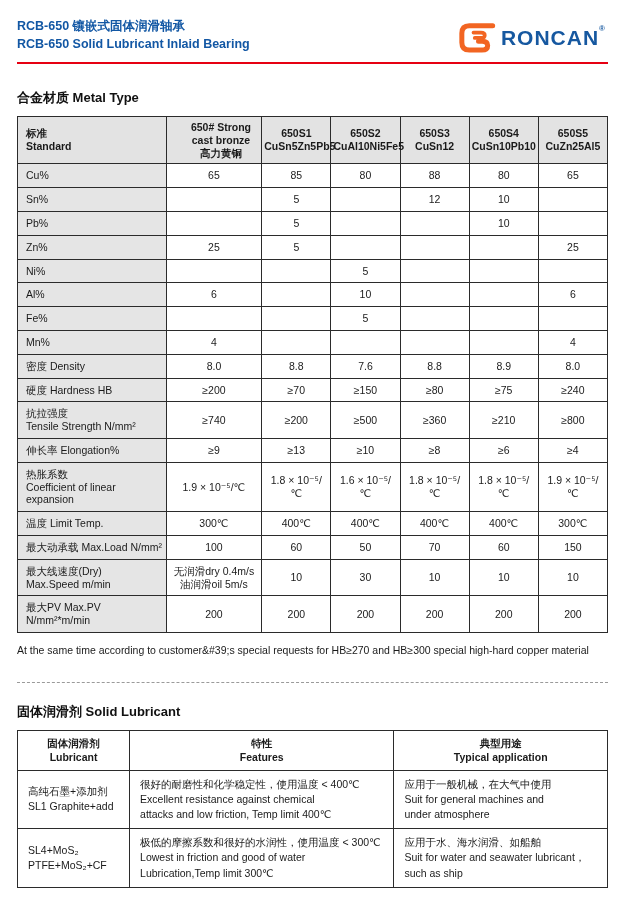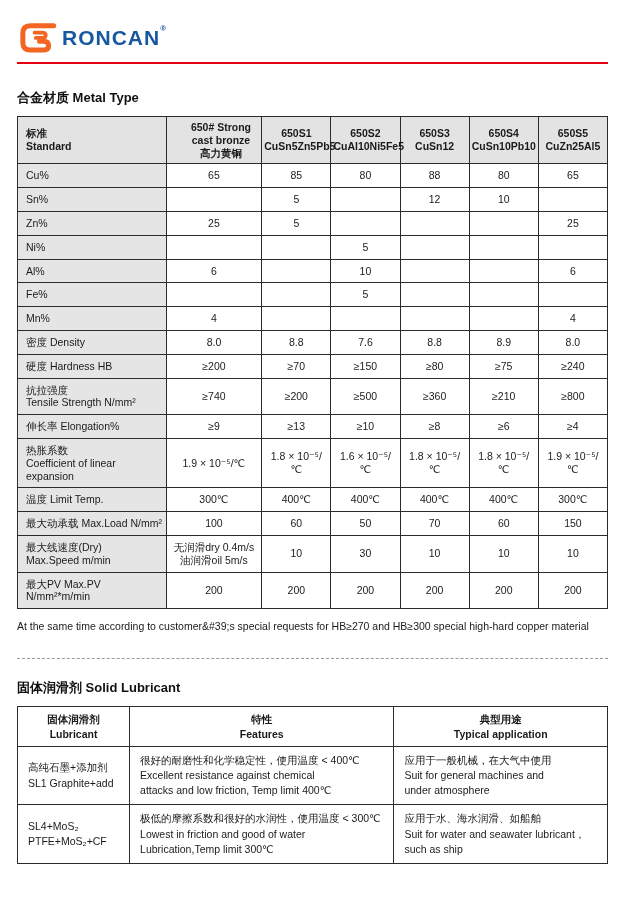--- a/index.html
+++ b/index.html
@@ -49,20 +49,24 @@
   .lub-table th:nth-child(1){width:19%;}
   .lub-table th:nth-child(2){width:44.8%;}
   .lub-table th:nth-child(3){width:36.2%;}
 </style>
 </head>
 <body>
 
 <div class="page">
 
   <div class="hdr">
+    <div class="titles">
+      <div>RCB-650 镶嵌式固体润滑轴承</div>
+      <div>RCB-650 Solid Lubricant Inlaid Bearing</div>
+    </div>
     <div class="logo">
       <span>
         <svg width="40" height="35" viewBox="0 0 48 42" aria-hidden="true">
           <path d="M44 7 H16 Q7 7 7 16 V27 Q7 36 16 36 H31 Q38 36 38 30.5 Q38 25.5 31.5 25.5 H27" fill="none" stroke="#f26522" stroke-width="6" stroke-linecap="round" stroke-linejoin="round"></path>
           <path d="M21 15 H30 Q34.5 15 34.5 18.2 Q34.5 21.5 30 21.5 H22.5" fill="none" stroke="#f26522" stroke-width="4.5" stroke-linecap="round" stroke-linejoin="round"></path>
         </svg>
       </span>
       <span class="brand"><span>RONCAN</span><span class="regmark">®</span></span>
     </div>
   </div>
@@ -104,20 +108,29 @@
         <tr>
           <td class="rowlabel">Sn%</td>
           <td></td>
           <td>5</td>
           <td></td>
           <td>12</td>
           <td>10</td>
           <td></td>
         </tr>
         <tr>
+          <td class="rowlabel">Pb%</td>
+          <td></td>
+          <td>5</td>
+          <td></td>
+          <td></td>
+          <td>10</td>
+          <td></td>
+        </tr>
+        <tr>
           <td class="rowlabel">Zn%</td>
           <td>25</td>
           <td>5</td>
           <td></td>
           <td></td>
           <td></td>
           <td>25</td>
         </tr>
         <tr>
           <td class="rowlabel">Ni%</td>

